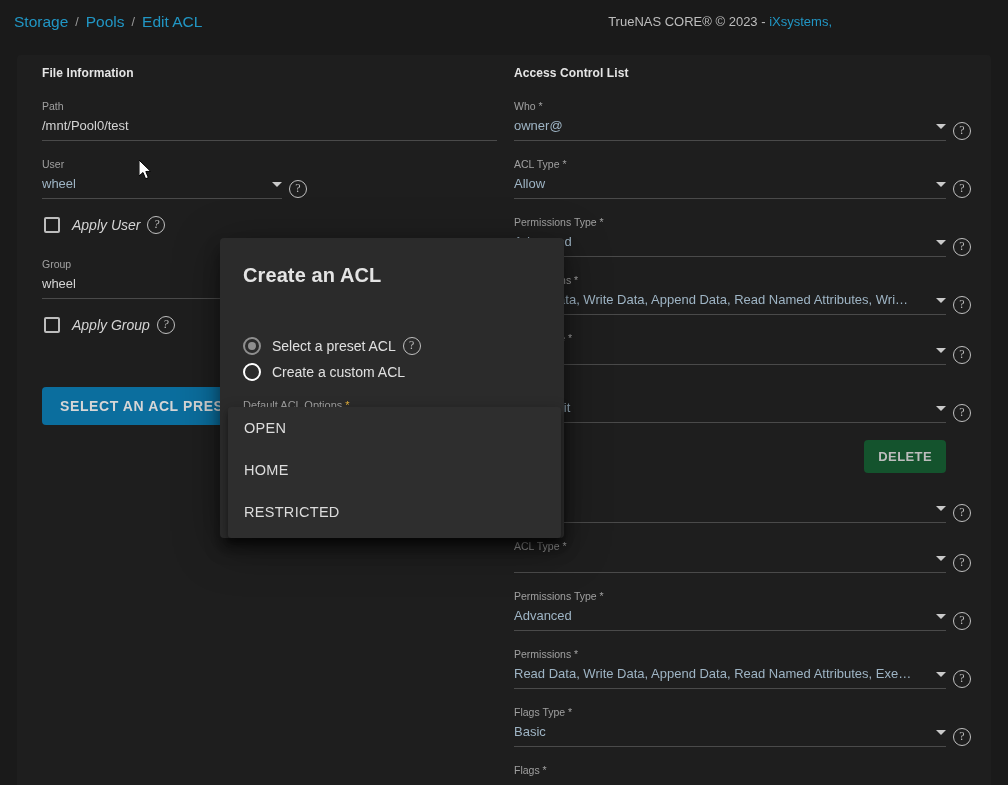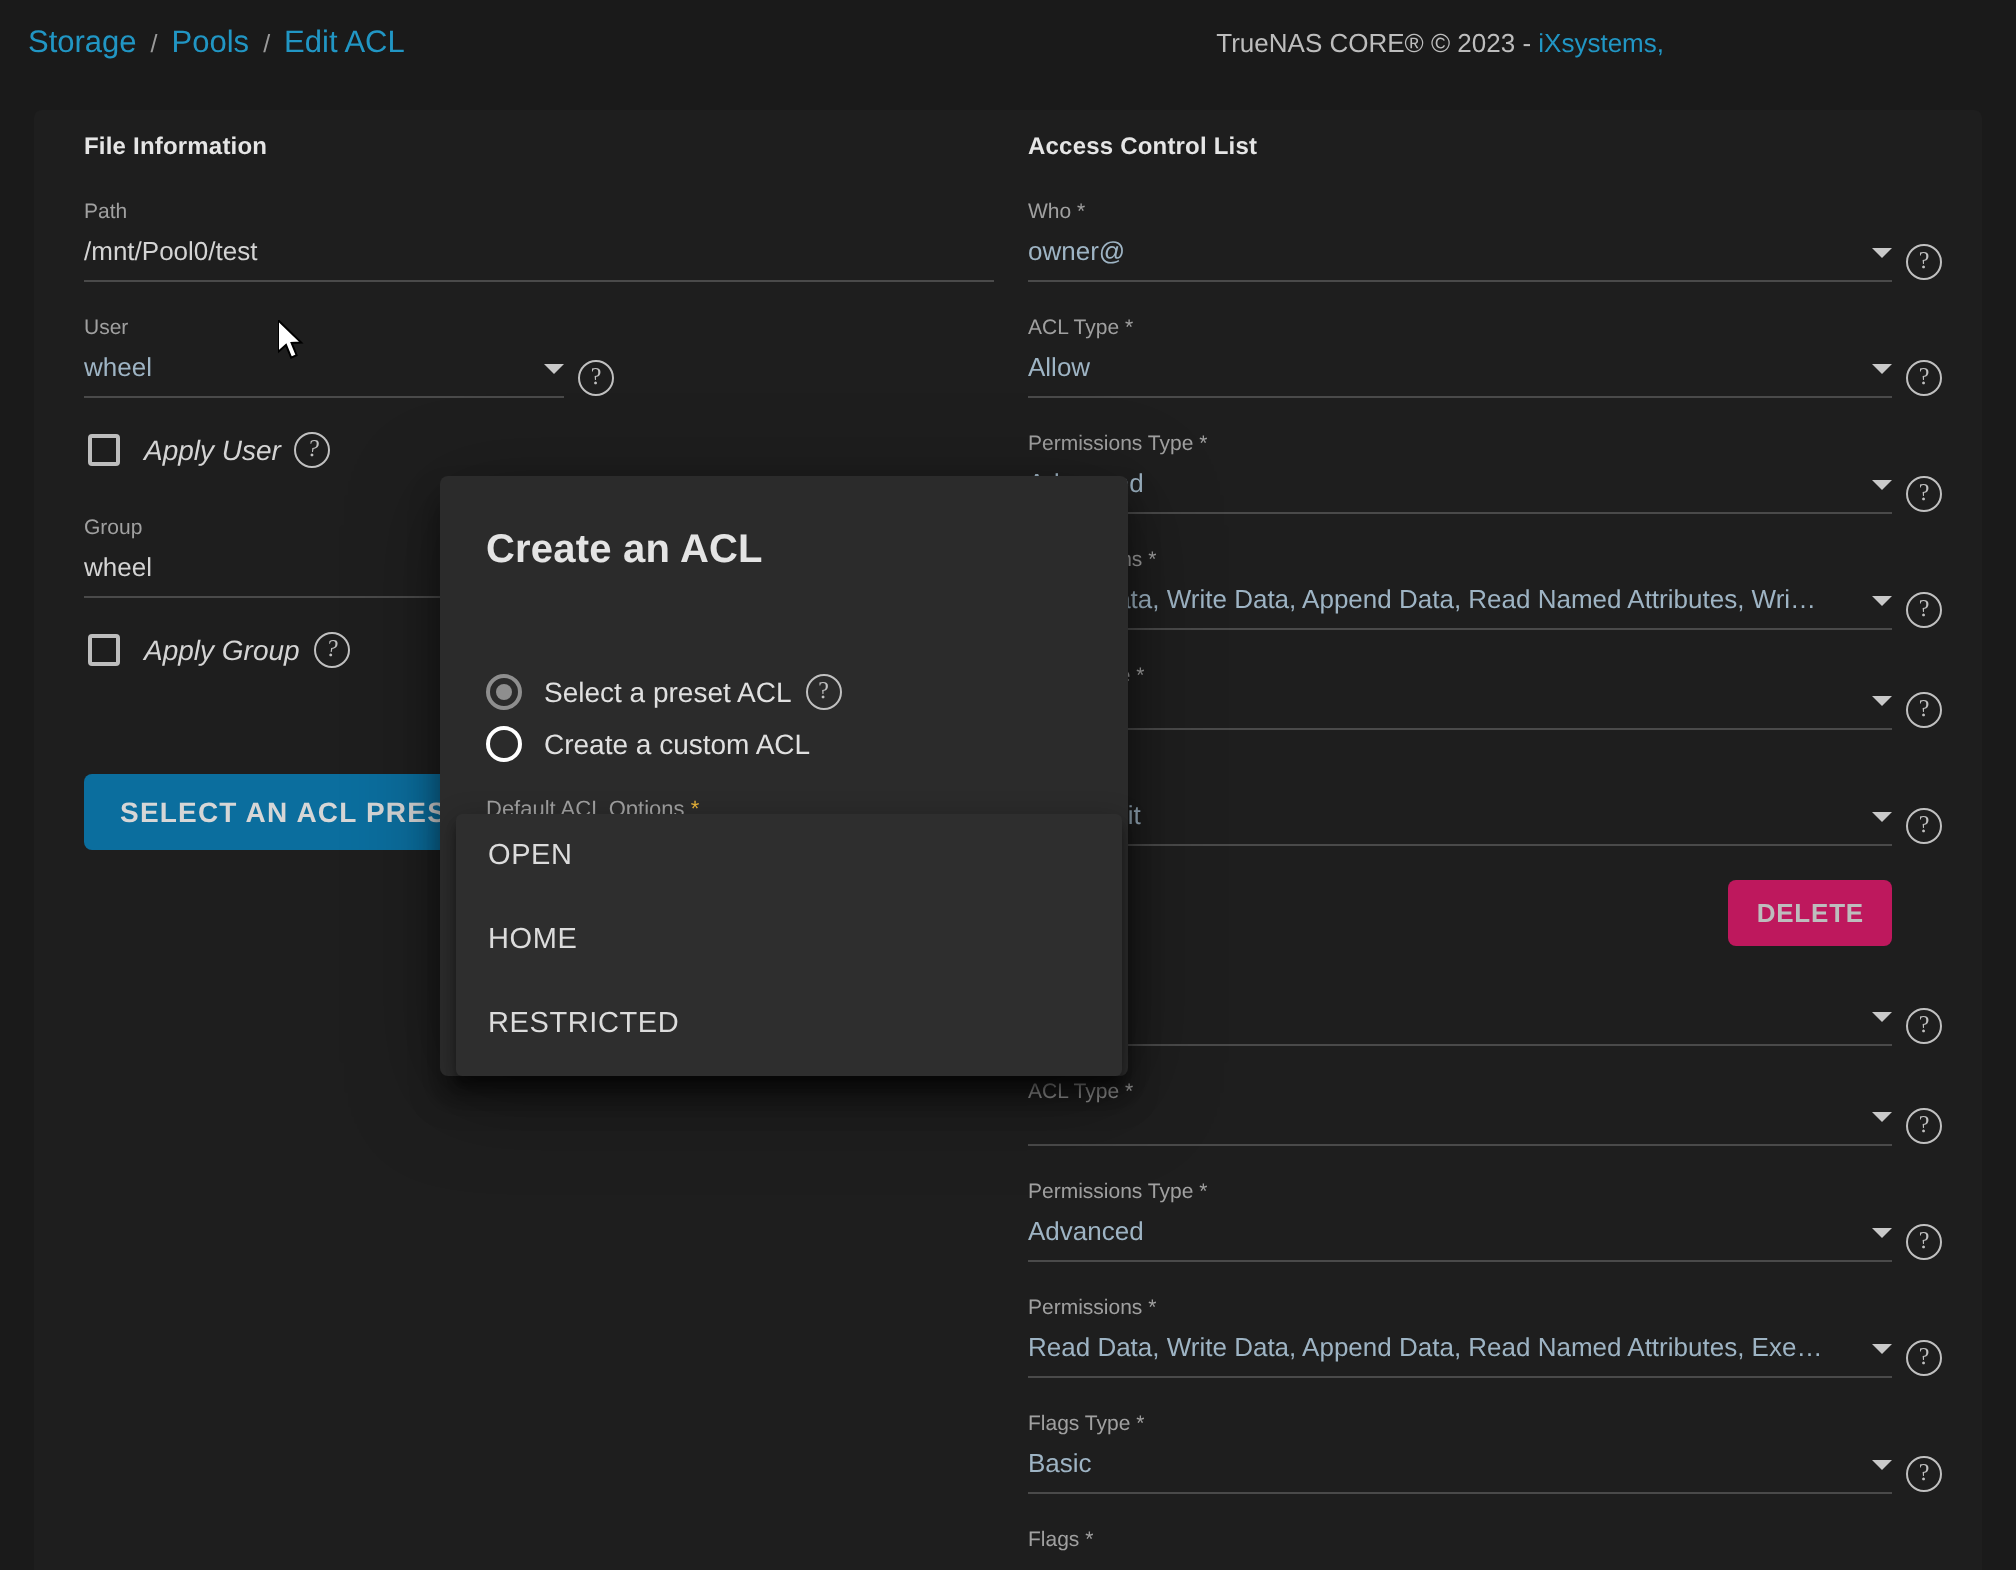--- a/index.html
+++ b/index.html
@@ -147,21 +147,21 @@
     padding: 11px 18px;
     border: none;
     border-radius: 4px;
     cursor: pointer;
     font-family: "Liberation Sans", sans-serif;
   }
 
   
   .btn-delete {
     display: inline-block;
-    background: #be185d;
+    background: #14532d;
     color: #bdbdbd;
     font-size: 13px;
     font-weight: bold;
     letter-spacing: .4px;
     padding: 9px 14px;
     border: none;
     border-radius: 4px;
     cursor: pointer;
     font-family: "Liberation Sans", sans-serif;
   }

